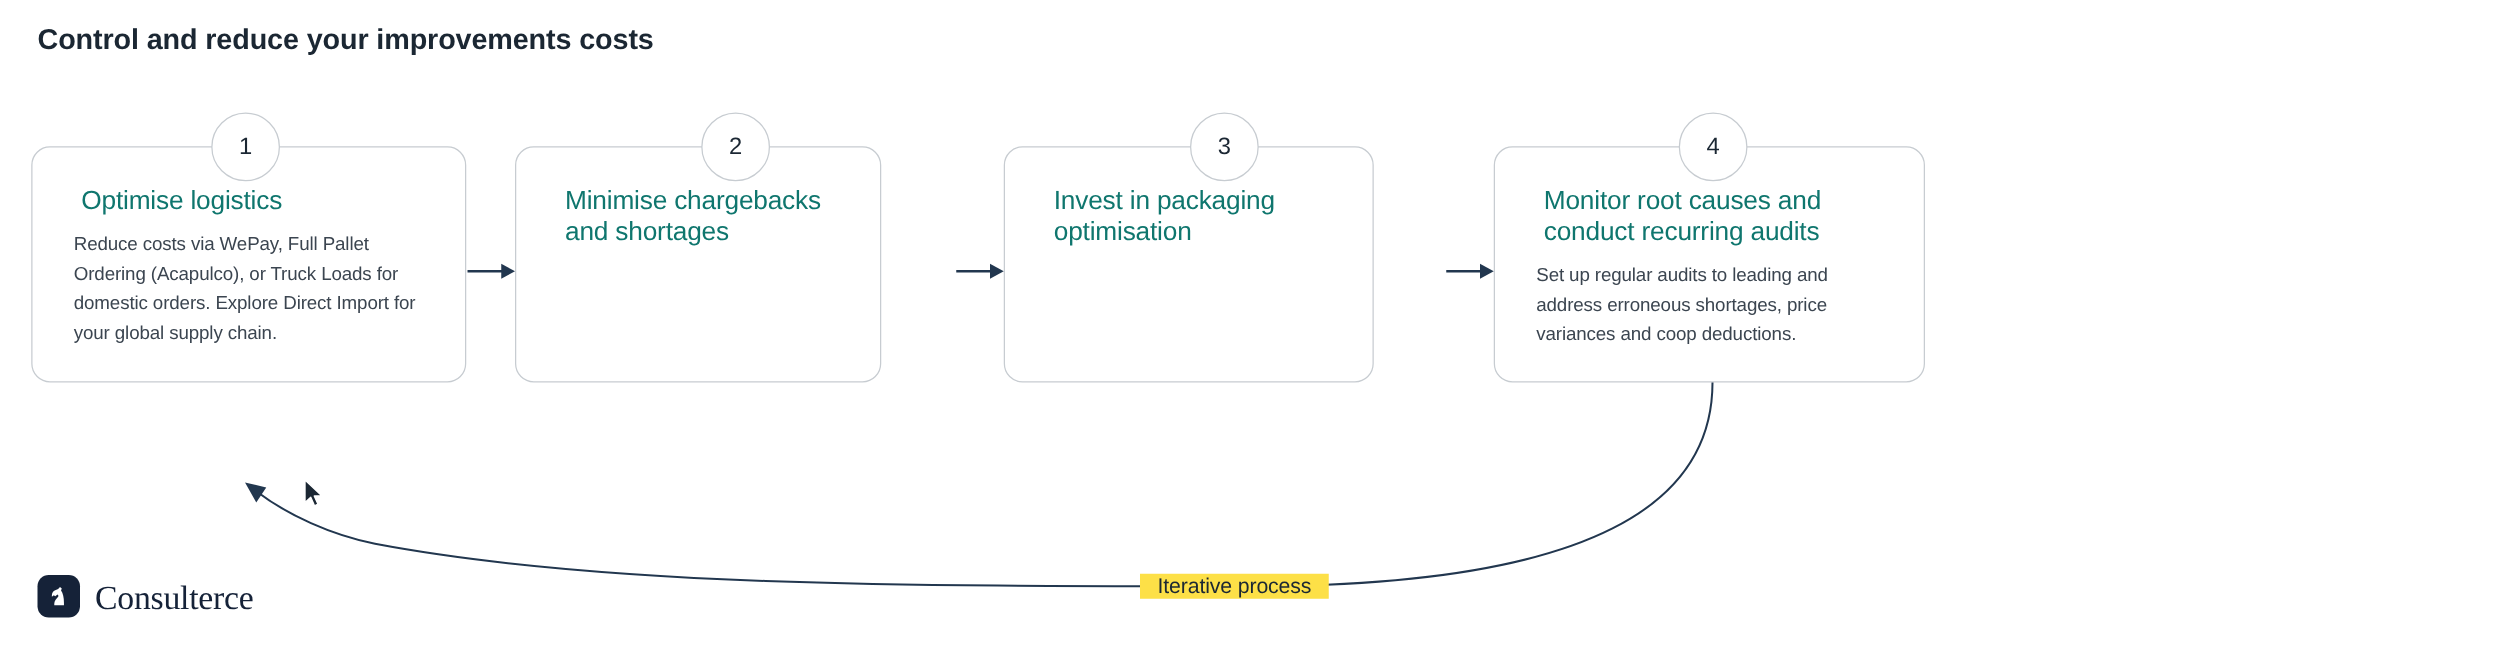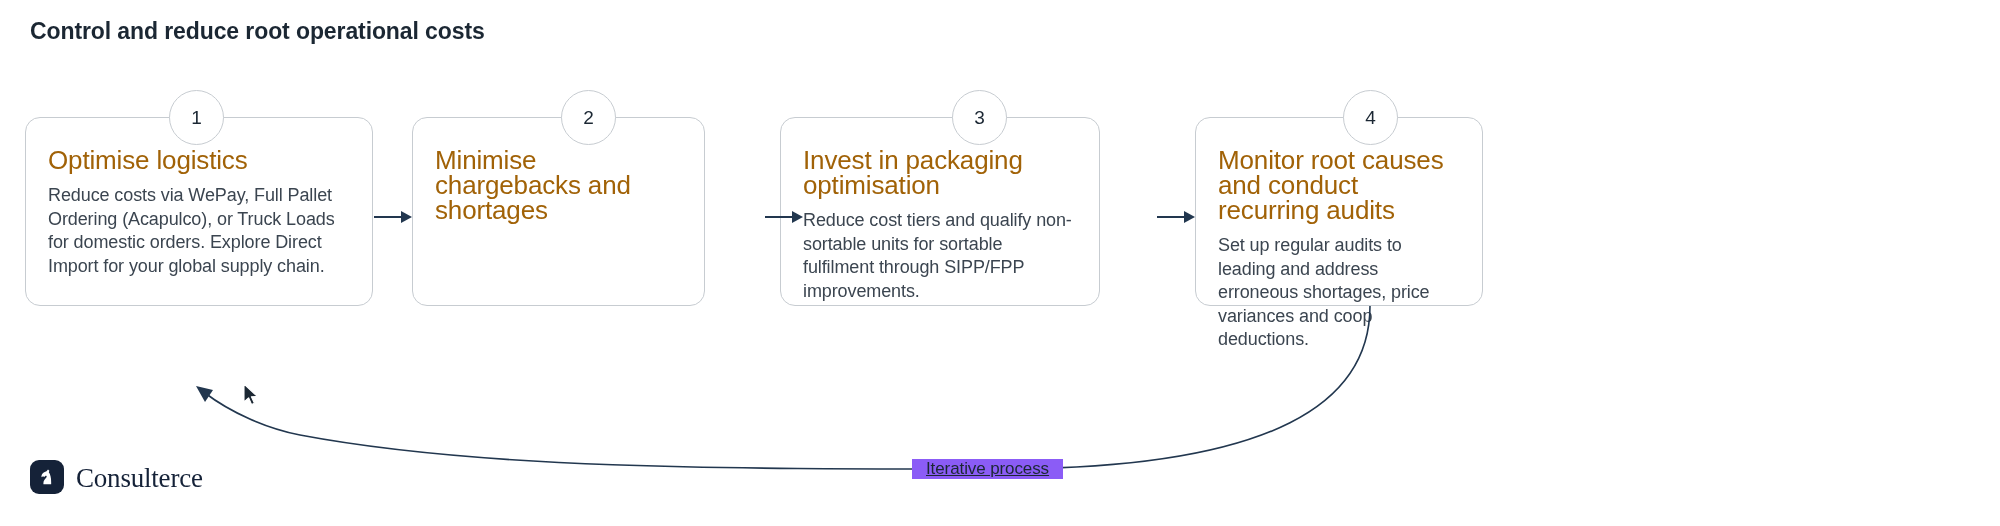--- a/index.html
+++ b/index.html
@@ -25,50 +25,50 @@
     position:absolute;
     box-sizing:border-box;
     background:#ffffff;
     border:1.2px solid #c7ccd1;
     border-radius:15px;
     top:117px;
     height:189px;
     padding:30px 22px 0 22px;
   }
   .card-title{
-    font-size:26px;
+    font-size:21px;
     font-weight:400;
     line-height:25px;
-    color:#a16207;
-    margin:0 0 11px 0;
+    color:#0f766e;
+    margin:0 0 11px 17px;
     letter-spacing:-0.15px;
   }
   .card-desc{
-    font-size:18px;
+    font-size:15px;
     line-height:23.5px;
     color:#3b4550;
-    margin:0;
+    margin:11px;
     letter-spacing:-0.1px;
   }
   .num-circle{
     position:absolute;
     top:90px;
     width:53px;height:53px;
     border-radius:50%;
     background:#ffffff;
     border:1.2px solid #c7ccd1;
     display:flex;align-items:center;justify-content:center;
     font-size:19px;color:#1b2733;
     z-index:4;
   }
   
   .card.c0{left:25px;width:348px;}
   .card.c1{left:412px;width:293px;}
-  .card.c2{left:780px;width:320px;}
-  .card.c3{left:1195px;width:288px;}
+  .card.c2{left:803px;width:296px;}
+  .card.c3{left:1195px;width:345px;}
 
   .num-circle.n0{left:169px;}
   .num-circle.n1{left:561px;}
   .num-circle.n2{left:952px;}
   .num-circle.n3{left:1343px;}
 
   
   .arrow{
     position:absolute;
     top:211px;
@@ -95,27 +95,26 @@
 
   
   #feedback-svg{
     position:absolute;left:0;top:0;width:2000px;height:526px;
     pointer-events:none;z-index:1;
   }
   #loop-label{
     position:absolute;
     left:912px;top:469px;
     transform:translateY(-50%);
-    background:#8b5cf6;
+    background:#fde047;
     padding:0 14px;
     font-size:17px;color:#1b2733;
     letter-spacing:-0.1px;
     white-space:nowrap;
     z-index:3;
-    text-decoration:underline;
   }
   
   #brand{
     position:absolute;left:30px;top:460px;
     display:flex;align-items:flex-end;gap:12px;
     z-index:5;
   }
   #brand-mark{
     width:34px;height:34px;border-radius:9px;
     background:#152238;
@@ -125,21 +124,21 @@
   #brand-name{
     font-family:"Liberation Serif","DejaVu Serif",serif;
     font-size:27px;color:#152238;letter-spacing:-0.2px;
   }
   
   #cursor{position:absolute;left:243px;top:383px;z-index:10;}
 </style>
 </head>
 <body>
 
-<div id="page-title">Control and reduce root operational costs</div>
+<div id="page-title">Control and reduce your improvements costs</div>
 
 <div id="flow">
 
   <svg id="feedback-svg" viewBox="0 0 2000 526" preserveAspectRatio="none">
     <path d="M 1370 306 C 1370 400 1280 469 1000 469 C 720 469 480 469 300 435 C 265 428 230 412 205 393" fill="none" stroke="#22374f" stroke-width="1.6"></path>
     <polygon points="196,386 213,390 205,402" fill="#22374f"></polygon>
   </svg>
 
   <div class="card c0">
     <div class="card-title">Optimise logistics</div>
@@ -147,21 +146,20 @@
   </div>
   <div class="num-circle n0">1</div>
 
   <div class="card c1">
     <div class="card-title">Minimise chargebacks and shortages</div>
   </div>
   <div class="num-circle n1">2</div>
 
   <div class="card c2">
     <div class="card-title">Invest in packaging optimisation</div>
-    <div class="card-desc">Reduce cost tiers and qualify non-sortable units for sortable fulfilment through SIPP/FPP improvements.</div>
   </div>
   <div class="num-circle n2">3</div>
 
   <div class="card c3">
     <div class="card-title">Monitor root causes and conduct recurring audits</div>
     <div class="card-desc">Set up regular audits to leading and address erroneous shortages, price variances and coop deductions.</div>
   </div>
   <div class="num-circle n3">4</div>
 
   <div class="arrow a0">

